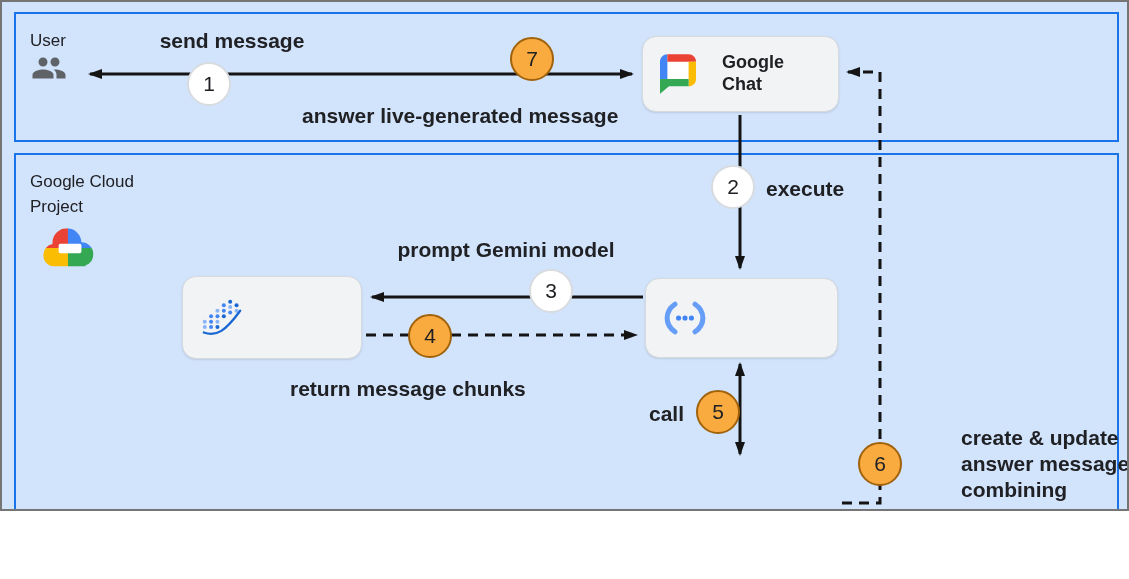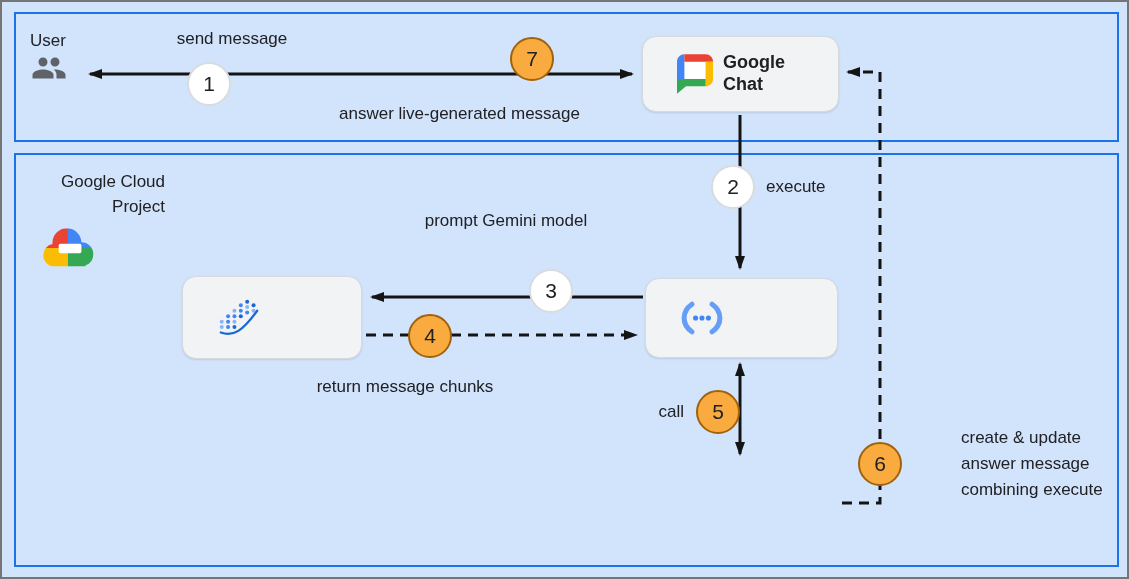--- a/index.html
+++ b/index.html
@@ -3,42 +3,42 @@
 <meta charset="utf-8">
 <style>
   * { margin:0; padding:0; box-sizing:border-box; }
   body {
     font-family: "Liberation Sans", sans-serif;
     background:#ffffff;
     color:var(--text,#202124);
   }
   .canvas {
     position:relative;
-    width:1129px; height:579px;
+    width:1129px; height:511px;
     background:var(--canvas-bg,#d2e3fc);
     border:2px solid #757575;
     overflow:hidden;
   }
   .panel {
     position:absolute;
     border:2px solid var(--panel-border,#1a73e8);
   }
   .panel-label {
     position:absolute;
     font-size:17px;
     line-height:25px;
     color:var(--text,#202124);
   }
   .node {
     position:absolute;
     background:var(--node-bg,#f1f3f4);
     border:1px solid var(--node-border,#d5dadf);
     border-radius:14px;
     display:flex; align-items:center;
-    gap:10px; padding-left:34px;
+    gap:26px; padding-left:17px;
     box-shadow:0 1px 2px rgba(60,64,67,.15);
   }
   .node-icon { display:flex; align-items:center; }
   .node-label {
     font-weight:bold; font-size:18px; line-height:1.22;
     color:var(--text,#202124);
   }
   .step {
     position:absolute;
     width:44px; height:44px; border-radius:50%;
@@ -48,40 +48,40 @@
   .step.white {
     background:var(--step-white,#ffffff);
     border:2px solid var(--step-white-border,#d8dbdf);
   }
   .step.orange {
     background:var(--step-orange,#f9ab40);
     border:2px solid var(--step-orange-border,#a0620a);
   }
   .edge-label {
     position:absolute;
-    font-weight:normal; font-size:17px;
+    font-weight:bold; font-size:21px;
     color:var(--text,#202124);
     white-space:nowrap;
   }
   .edge-label.center { text-align:center; }
   .edge-label.right { text-align:right; }
   .multiline { line-height:26px; white-space:normal; }
   .multiline span { display:block; }
   .arrows { position:absolute; left:0; top:0; pointer-events:none; }
 </style>
 </head>
 <body>
 
 <div class="canvas">
 
   <div class="panel" style="left:12px; top:10px; width:1105px; height:130px;"></div>
   <div class="panel" style="left:12px; top:151px; width:1105px; height:414px;"></div>
 
   <div class="panel-label" style="left:28px; top:26px;">User</div>
-  <div class="panel-label" style="left:28px; top:167px; width:135px;text-align:right;">Google Cloud Project</div>
+  <div class="panel-label" style="left:28px; top:167px; width:135px;">Google Cloud Project</div>
 
   <span class="node-icon" style="position:absolute; left:24px; top:48px;">
     <svg width="46" height="36" viewBox="0 0 24 24" aria-hidden="true">
       <path fill="#5f6368" d="M16 11c1.66 0 2.99-1.34 2.99-3S17.66 5 16 5c-1.66 0-3 1.34-3 3s1.34 3 3 3zm-8 0c1.66 0 2.99-1.34 2.99-3S9.66 5 8 5C6.34 5 5 6.34 5 8s1.34 3 3 3zm0 2c-2.33 0-7 1.17-7 3.5V19h14v-2.5c0-2.33-4.67-3.5-7-3.5zm8 0c-.29 0-.62.02-.97.05 1.16.84 1.97 1.97 1.97 3.45V19h6v-2.5c0-2.33-4.67-3.5-7-3.5z"></path>
     </svg>
   </span>
 
   <span class="node-icon" style="position:absolute; left:36px; top:222px;">
     <svg width="62" height="48" viewBox="0 0 60 46" aria-hidden="true">
       <defs>
@@ -177,21 +177,21 @@
   <div class="step white" style="left:709px; top:163px;">2</div>
   <div class="step white" style="left:527px; top:267px;">3</div>
   <div class="step orange" style="left:406px; top:312px;">4</div>
   <div class="step orange" style="left:694px; top:388px;">5</div>
   <div class="step orange" style="left:856px; top:440px;">6</div>
   <div class="step orange" style="left:508px; top:35px;">7</div>
 
   <div class="edge-label center" style="left:135px; top:27px; width:190px;">send message</div>
   <div class="edge-label center" style="left:300px; top:90px; width:315px;margin-top:12px;">answer live-generated message</div>
   <div class="edge-label" style="left:764px; top:175px;">execute</div>
-  <div class="edge-label center" style="left:390px; top:209px; width:228px;">prompt Gemini model</div>
+  <div class="edge-label center" style="left:390px; top:236px; width:228px;">prompt Gemini model</div>
   <div class="edge-label center" style="left:288px; top:375px; width:230px;">return message chunks</div>
   <div class="edge-label right" style="left:620px; top:400px; width:62px;">call</div>
   <div class="edge-label multiline" style="left:921px; top:423px; width:185px;margin-left:38px;">
     <span>create &amp; update</span>
     <span>answer message</span>
     <span>combining execute</span>
   </div>
 
 </div>
 

